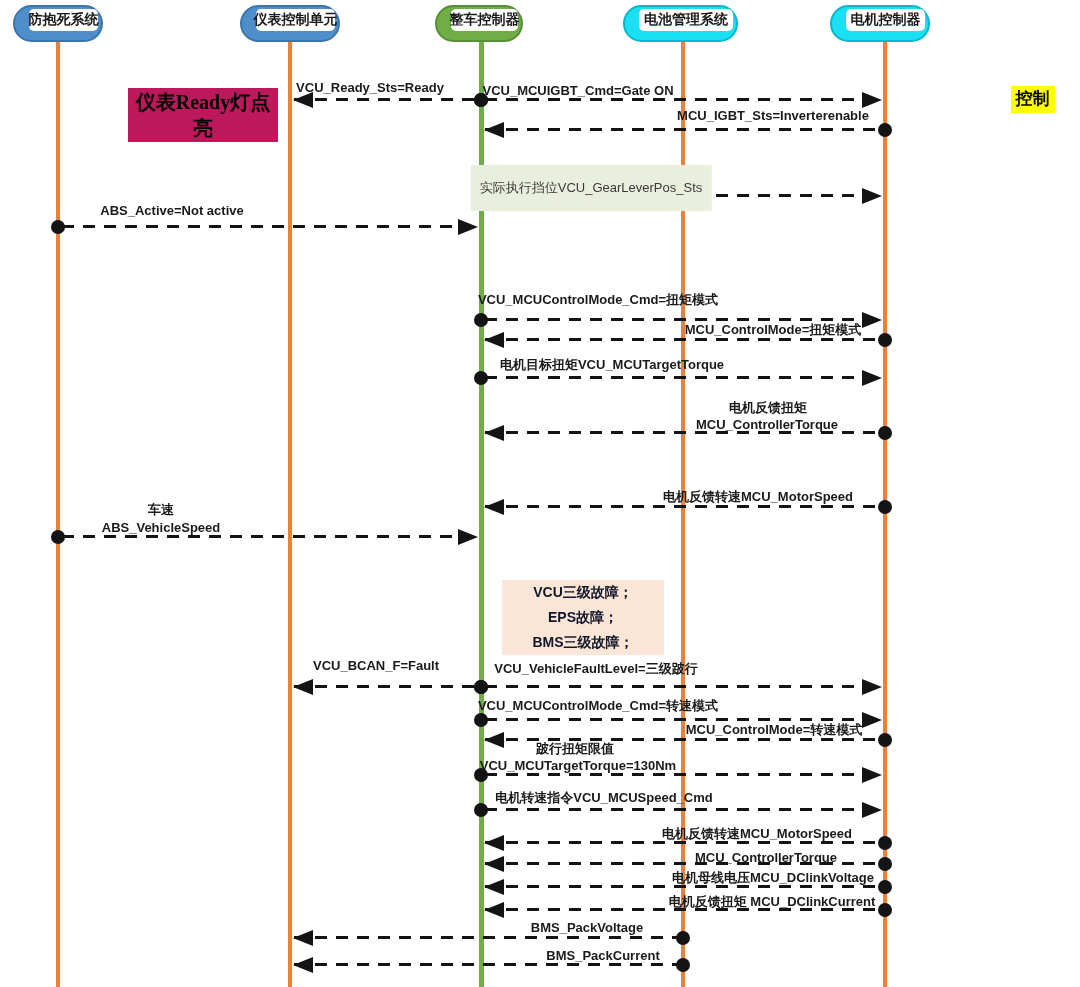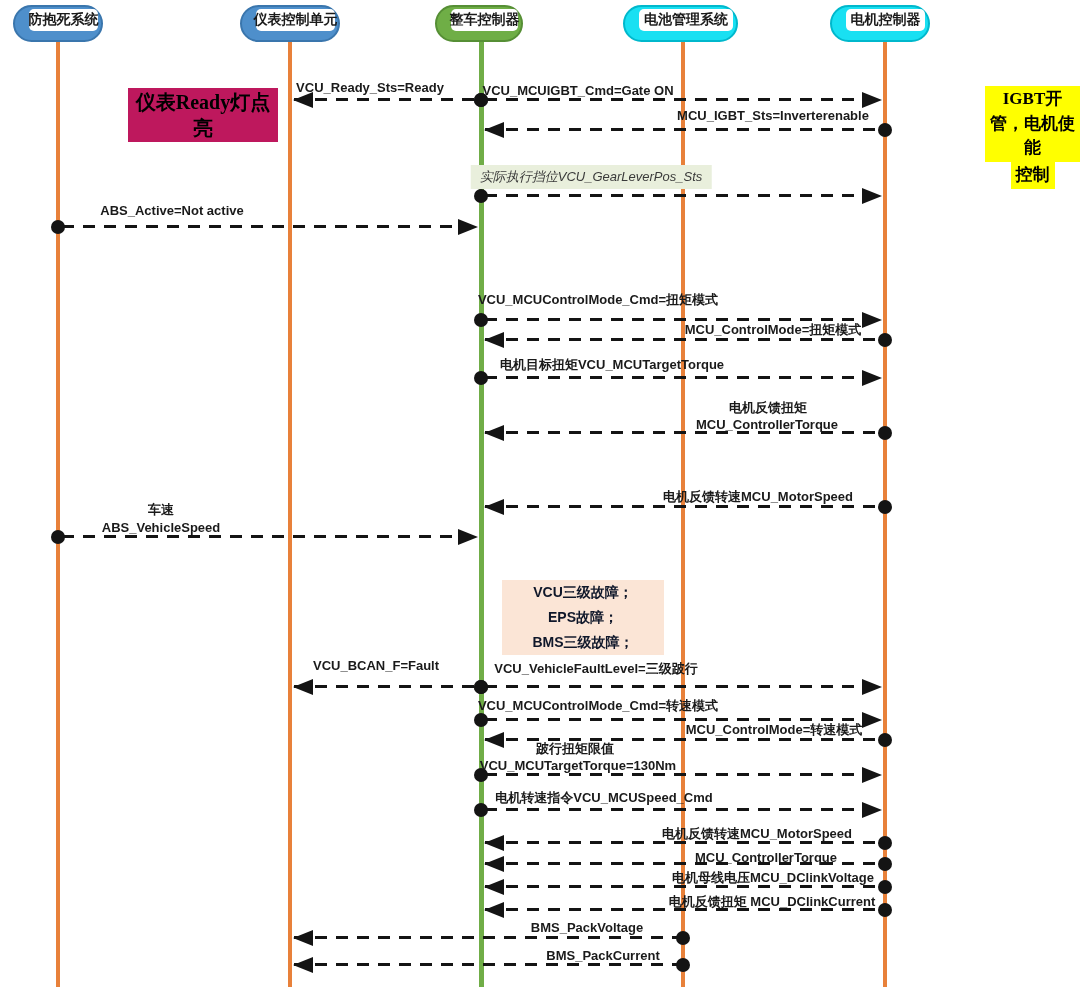--- a/index.html
+++ b/index.html
@@ -17,21 +17,21 @@
   }
   .msg-line{position:absolute;height:3px;background-image:repeating-linear-gradient(90deg,#141414 0 12px,transparent 12px 21px);}
   .msg-dot{position:absolute;width:14px;height:14px;border-radius:50%;background:#141414;}
   .msg-arrow{position:absolute;width:0;height:0;border-top:8px solid transparent;border-bottom:8px solid transparent;}
   .msg-arrow.left{border-right:20px solid #141414;}
   .msg-arrow.right{border-left:20px solid #141414;}
   .msg-label{
     position:absolute;transform:translateX(-50%);white-space:nowrap;
     font-size:13px;font-weight:600;color:#1a1a1a;line-height:1.25;
   }
-  .msg-label.bgpad{padding:4px 9px;font-weight:500;color:#3a3a3a;font-style:italic;}
+  .msg-label.bgpad{padding:15px 9px;font-weight:500;color:#3a3a3a;}
   .note{position:absolute;text-align:center;}
   .note.highlight-large{font-family:"Liberation Serif", serif;font-size:20px;font-weight:bold;line-height:1.3;}
   .note.highlight-small{font-family:"Liberation Serif", serif;font-size:17px;font-weight:bold;line-height:1.45;}
   .note.peach{font-size:14px;font-weight:bold;line-height:1.65;display:flex;flex-direction:column;justify-content:center;color:#0f172a;}
   .note .hl-line{display:inline-block;padding:1px 5px;}
 </style>
 </head>
 <body>
 
 <div id="stage">
@@ -147,21 +147,20 @@
     <div class="msg-arrow left" style="left: 293px; top: 930px;"></div>
     <div class="msg-label" style="left: 587px; top: 920px;">BMS_PackVoltage</div>
     <div class="msg-line" style="left: 294px; width: 385px; top: 963px;"></div>
     <div class="msg-dot" style="left: 676px; top: 958px;"></div>
     <div class="msg-arrow left" style="left: 293px; top: 957px;"></div>
     <div class="msg-label" style="left: 587px; top: 948px; margin-left: 16px;">BMS_PackCurrent</div>
     <div class="note highlight-large" style="left: 128px; top: 88px; width: 150px; min-height: 40px;">
       <div><span class="hl-line" style="background: #be185d;">仪表Ready灯点亮</span></div>
     </div>
     <div class="note highlight-small" style="left: 985px; top: 86px; width: 95px; min-height: 54px;">
-      <div><span class="hl-line" style="background: rgb(255, 255, 0);">IGBT开管，电机使能</span></div>
       <div><span class="hl-line" style="background: rgb(255, 255, 0);">控制</span></div>
     </div>
     <div class="note peach" style="left: 502px; top: 580px; width: 162px; min-height: 70px; background: rgb(251, 229, 214);">
       <div><span class="hl-line">VCU三级故障；</span></div>
       <div><span class="hl-line">EPS故障；</span></div>
       <div><span class="hl-line">BMS三级故障；</span></div>
     </div>
   </div>
 
 </body></html>

